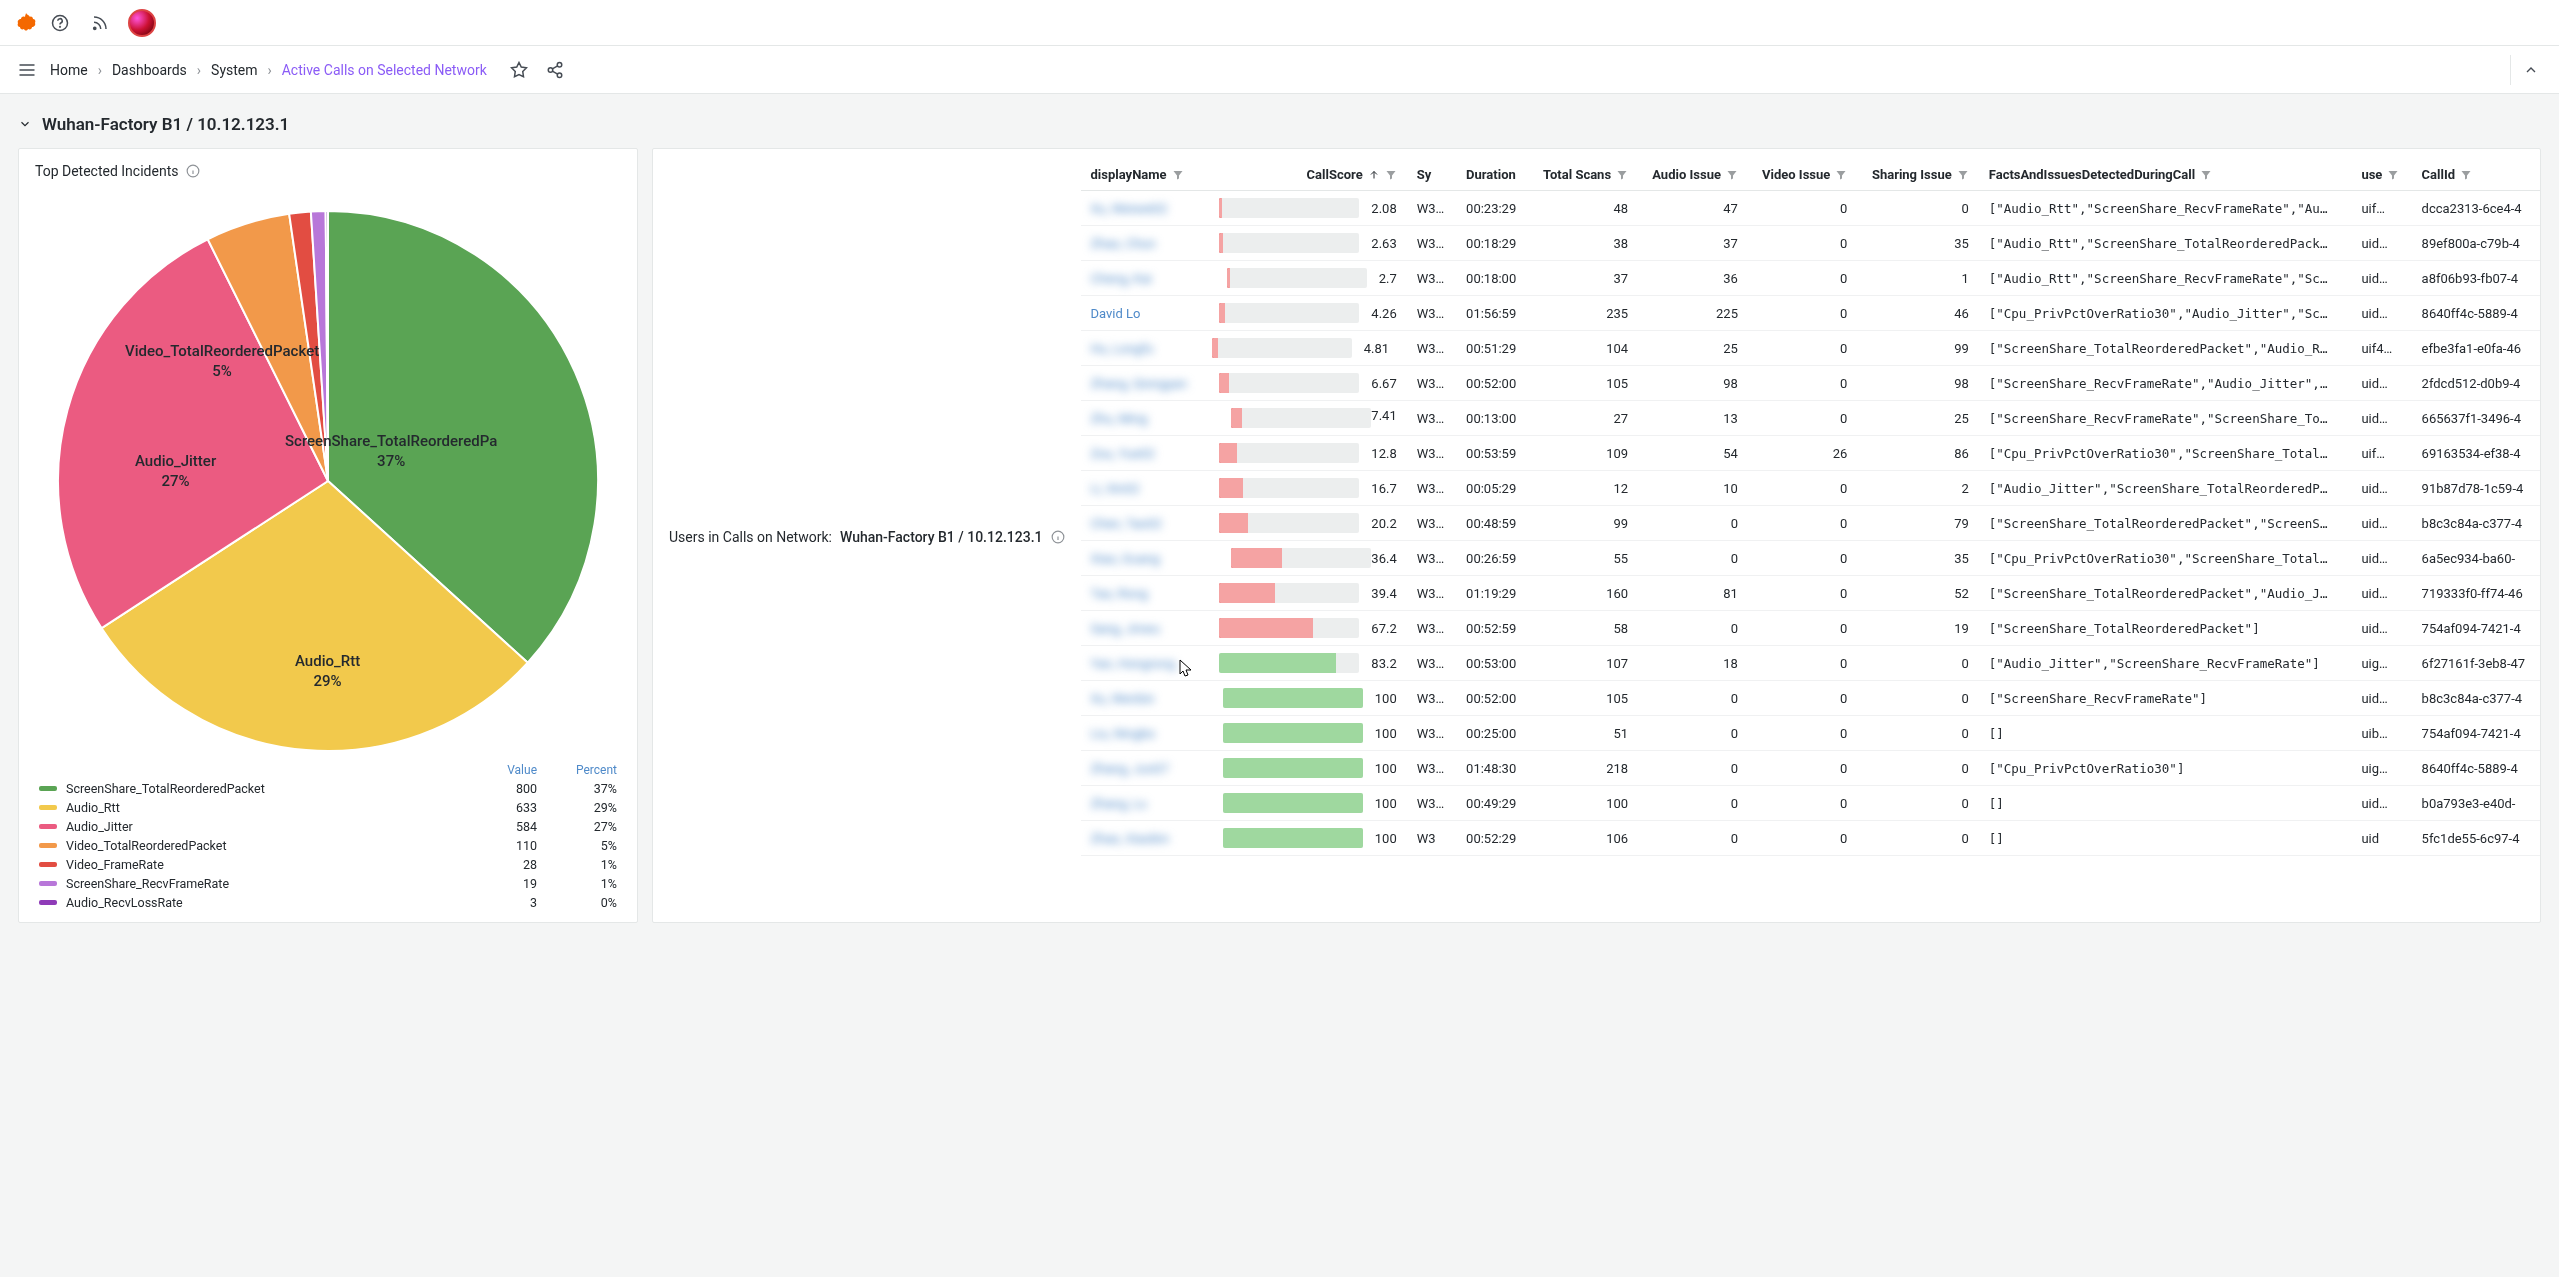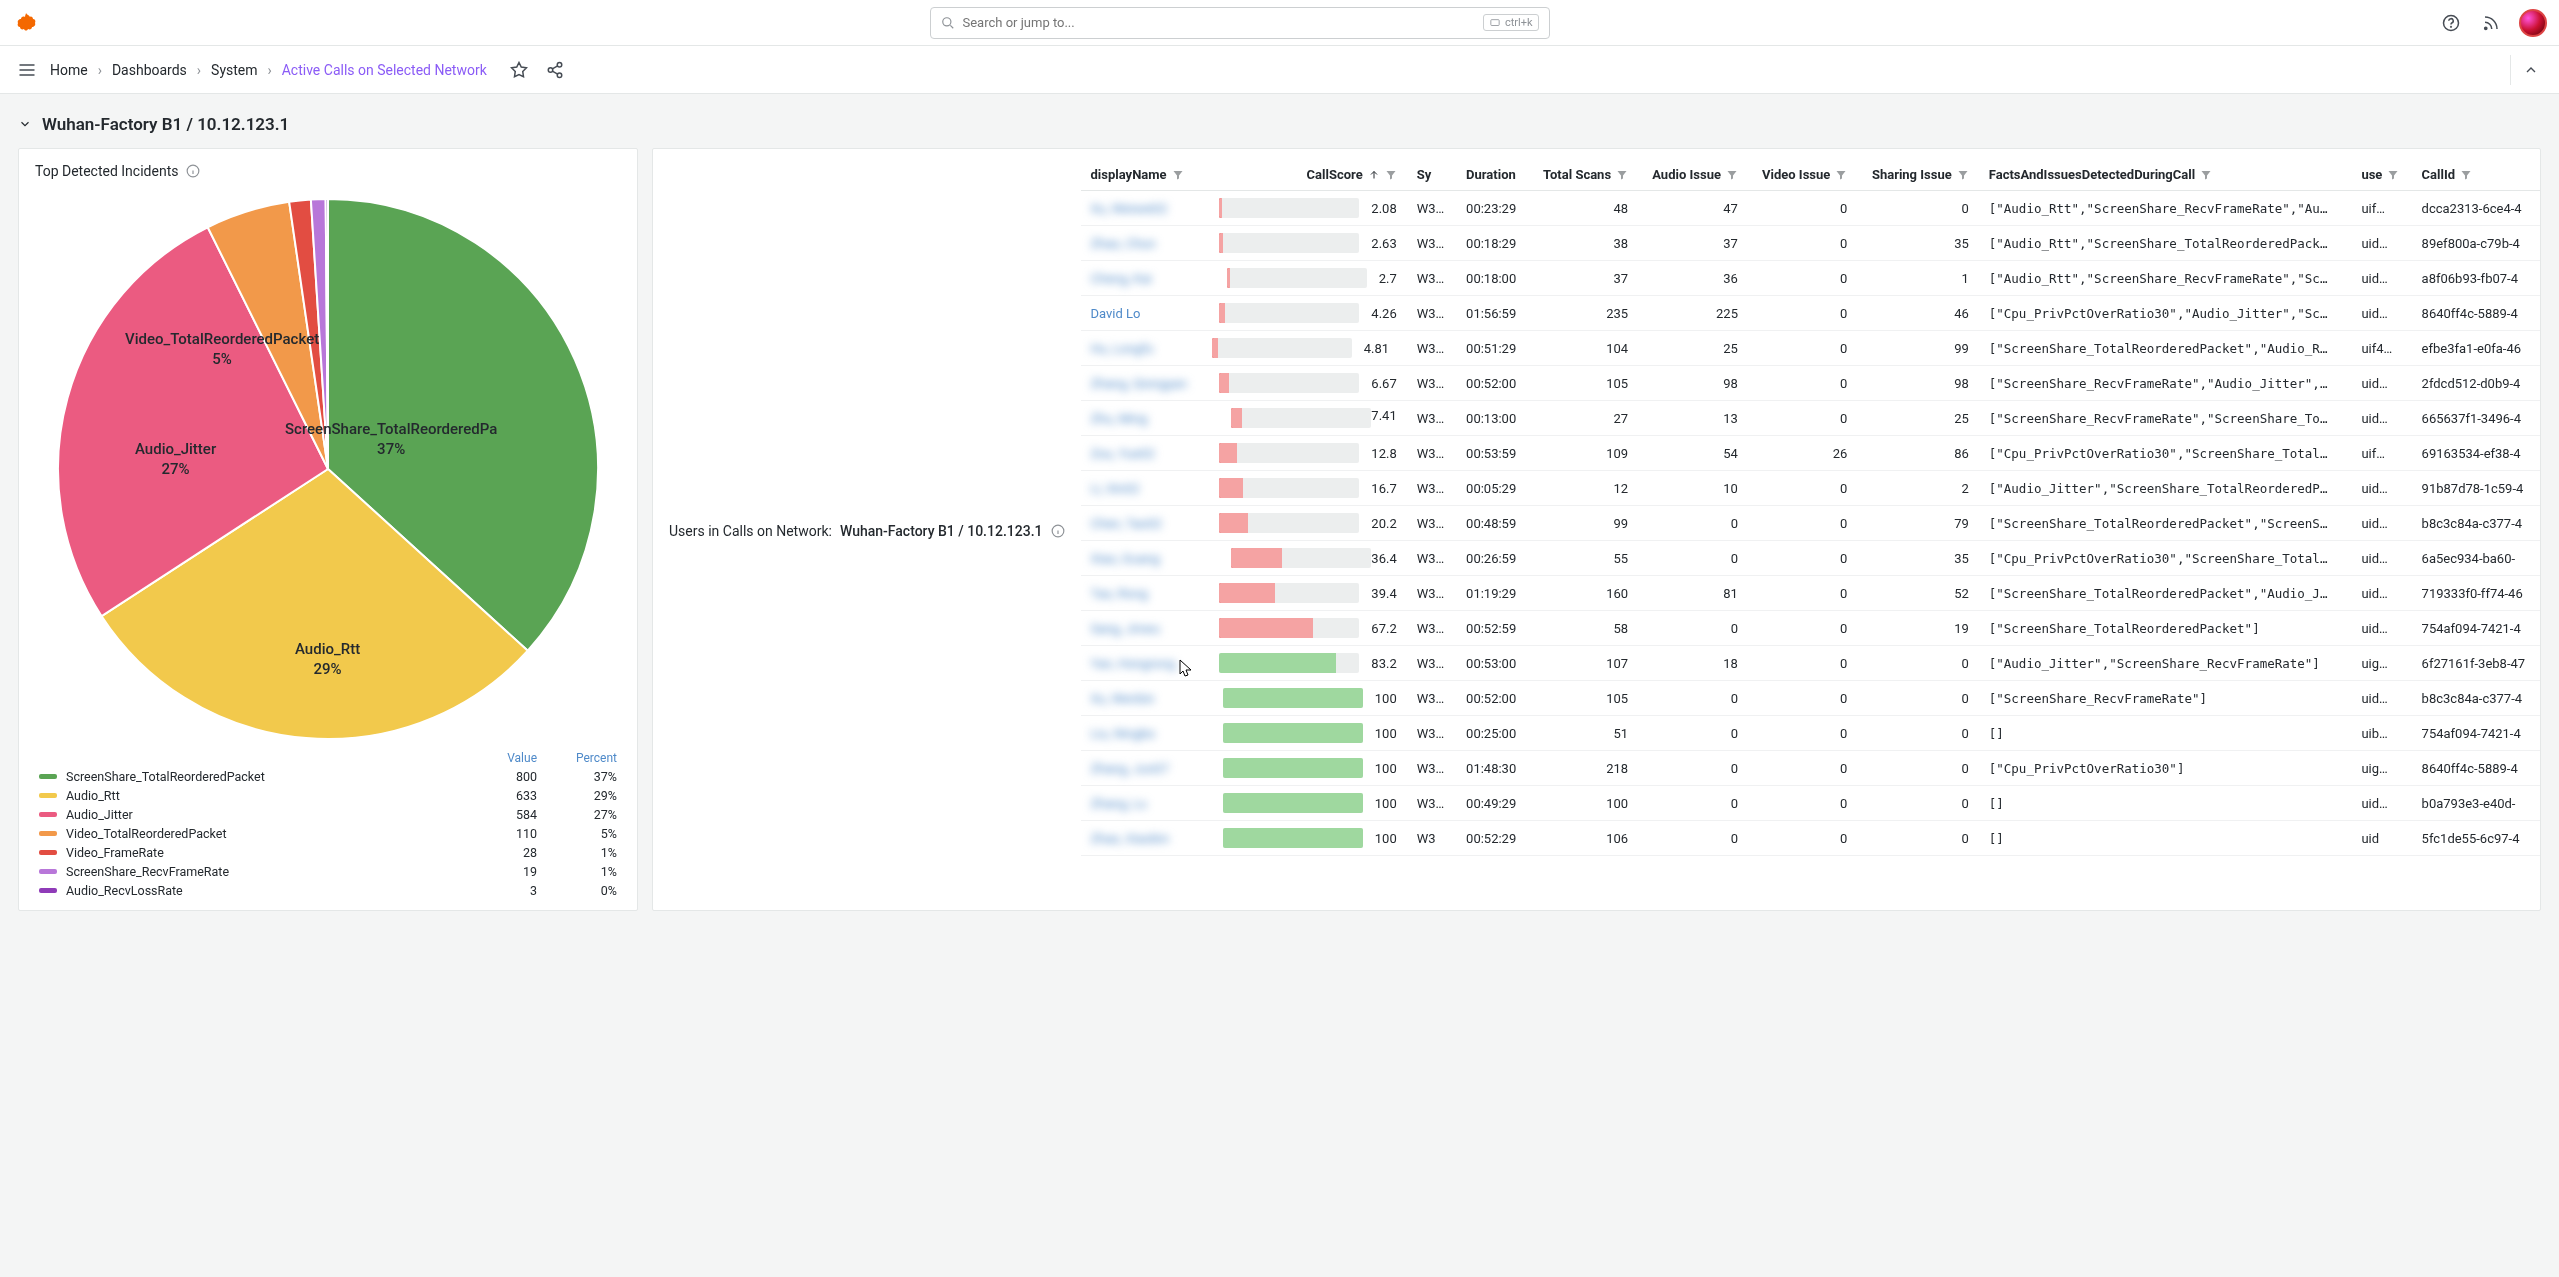--- a/index.html
+++ b/index.html
@@ -21,21 +21,21 @@
 .breadcrumbs .current{color:#8b5cf6}
 .bcright{margin-left:auto;display:flex;align-items:center;gap:4px}
 .bcright-div{width:1px;height:30px;background:#e4e7e7;margin:0 4px}
 .main{padding:20px 18px}
 .rowtitle{display:flex;align-items:center;gap:10px;margin-bottom:14px}
 .rowtitle h2{font-size:17px;font-weight:600}
 .panels{display:flex;gap:14px;align-items:stretch}
 .panel{background:#fff;border:1px solid #e4e7e7;border-radius:2px}
 .panel-left{width:620px;padding:14px 16px 10px;display:flex;flex-direction:column}
 .panel-right{flex:1;padding:10px 0 0;overflow:hidden;display:flex;flex-direction:row}
-.panel-title{font-size:14px;display:flex;align-items:center;gap:8px;margin-bottom:10px}
+.panel-title{font-size:14px;display:flex;align-items:center;gap:8px;margin-bottom:22px}
 .pie-area{flex:1;display:flex;justify-content:center;align-items:center;position:relative;height:560px}
 .pie-label{position:absolute;font-size:15px;font-weight:500;text-align:center;line-height:1.35;white-space:nowrap}
 .legend-hdr{display:flex;font-size:12px;color:#4f8ac9;padding:2px 4px}
 .legend-hdr .lh1{flex:1}
 .legend-hdr .lh2{width:80px;text-align:right}
 .legend-hdr .lh3{width:80px;text-align:right}
 .legend-row{display:flex;align-items:center;font-size:12.5px;padding:2px 4px}
 .legend-sw{width:18px;height:5px;border-radius:2px;margin-right:9px}
 .legend-row .name{flex:1}
 .legend-row .val{width:80px;text-align:right}
@@ -59,35 +59,20 @@
 .cursor{position:fixed;width:14px;height:20px;pointer-events:none}
 </style>
 </head>
 <body>
 
 <div class="topbar">
   <div class="logo">
     <svg width="24" height="24" viewBox="0 0 24 24">
         <path fill="#f46800" d="M12 2c1 2 3 2 4 4 1-1 3 0 3 2 2 0 3 2 2 4 1 2-1 4-3 4 0 2-2 3-4 2-1 2-3 2-4 0-2 1-4 0-4-2-2 0-3-2-2-4-1-2 1-4 3-4 0-2 2-3 4-2 0-2 1-3 1-4z"></path>
       </svg>
-  </div>
-  <div class="searchwrap">
-    <div class="searchbox">
-      <svg width="14" height="14" viewBox="0 0 24 24" fill="none" stroke="#8e9297" stroke-width="2">
-          <circle cx="10" cy="10" r="7"></circle>
-          <path d="m21 21-5-5"></path>
-        </svg>
-      <input placeholder="Search or jump to..." style="">
-      <span class="kbd">
-        <svg width="12" height="10" viewBox="0 0 24 24" fill="none" stroke="#8e9297" stroke-width="2">
-            <rect x="2" y="4" width="20" height="14" rx="2"></rect>
-          </svg>
-        <span>ctrl+k</span>
-      </span>
-    </div>
   </div>
   <div class="topright">
     <div class="iconbtn">
       <svg width="18" height="18" viewBox="0 0 24 24" fill="none" stroke="currentColor" stroke-width="2">
           <circle cx="12" cy="12" r="10"></circle>
           <path d="M9 9a3 3 0 1 1 4 3c-1 .5-1 1-1 2"></path>
           <circle cx="12" cy="17" r=".5" fill="currentColor"></circle>
         </svg>
     </div>
     <div class="iconbtn">

